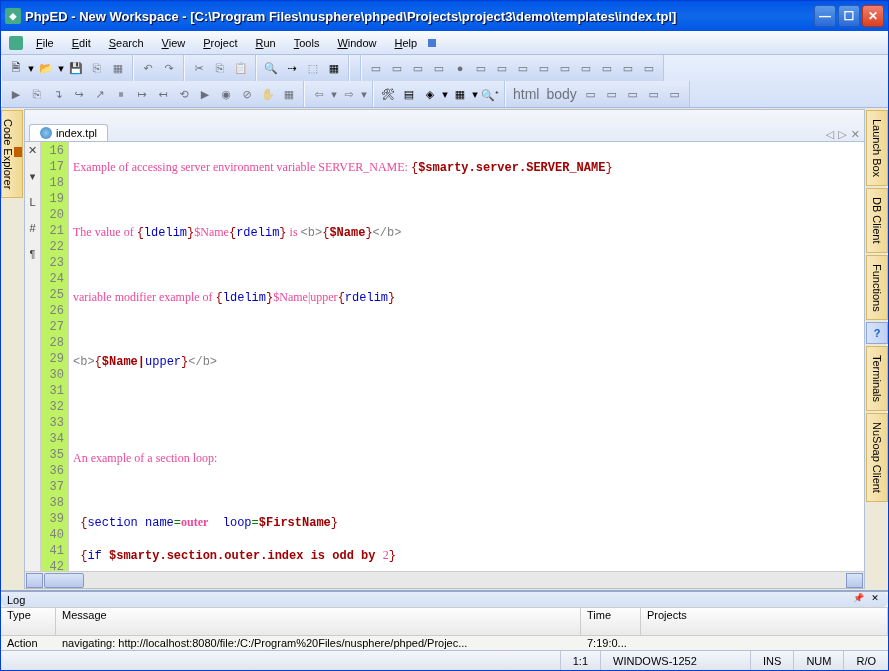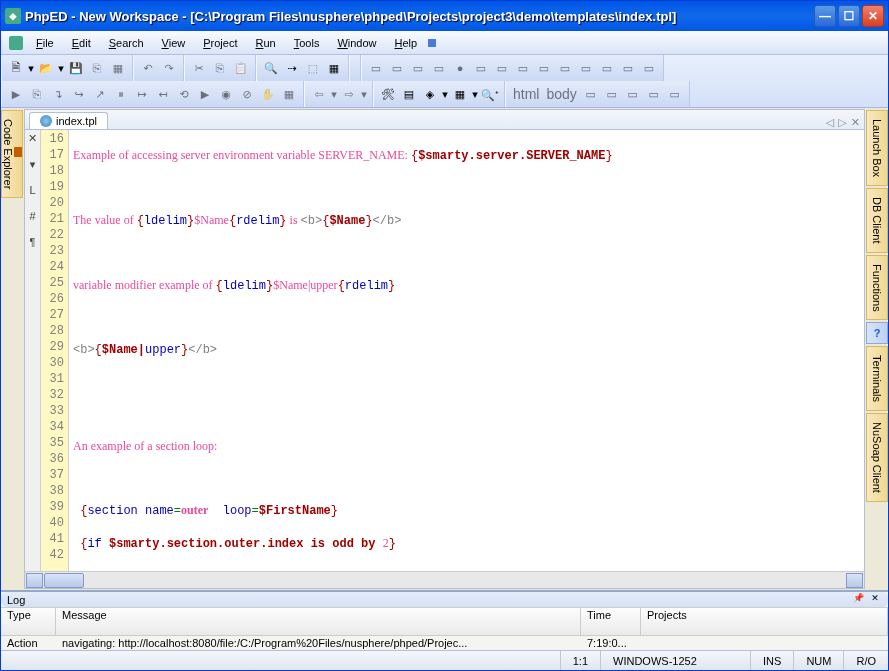--- a/index.html
+++ b/index.html
@@ -20,28 +20,28 @@
 .tbrow { display: flex; height: 26px; align-items: center; }
 .tbgrp { display: flex; align-items: center; gap: 1px; padding: 0 4px; border-right: 1px solid #b8c8e8; border-left: 1px solid #f4f8fc; height: 100%; background: linear-gradient(#e4ecfa, #cad8f4); }
 .tbtn { width: 20px; height: 20px; display: flex; align-items: center; justify-content: center; font-size: 11px; cursor: pointer; border-radius: 2px; }
 .tbtn.dim { opacity: 0.5; }
 .tbtn.wide { width: auto; padding: 0 3px; font-size: 14px; }
 .main-area { flex: 1; display: flex; overflow: hidden; }
 .vtab { width: 22px; background: linear-gradient(90deg, #f8e8c0, #f0d890); border: 1px solid #d8b860; display: flex; flex-direction: column; align-items: center; justify-content: center; writing-mode: vertical-rl; font-size: 11px; padding: 8px 0; cursor: pointer; }
 .vtab.blue { background: linear-gradient(90deg, #d8e4f8, #c0d0f0); border-color: #90a8d8; }
 .vtab-stack { display: flex; flex-direction: column; gap: 2px; padding: 2px 0; }
 .editor-wrap { flex: 1; display: flex; flex-direction: column; background: #fff; border: 1px solid #b0c0d8; margin: 1px; overflow: hidden; }
-.tabbar { height: 20px; background: linear-gradient(#f4f6fa, #e4ecf8); display: flex; align-items: flex-end; border-bottom: 1px solid #b0c0d8; padding: 0 4px; }
+.tabbar { height: 32px; background: linear-gradient(#f4f6fa, #e4ecf8); display: flex; align-items: flex-end; border-bottom: 1px solid #b0c0d8; padding: 0 4px; }
 .filetab { background: #fff; border: 1px solid #b0c0d8; border-bottom: none; border-top-left-radius: 3px; border-top-right-radius: 3px; padding: 2px 10px; display: flex; align-items: center; gap: 4px; font-size: 11px; }
 .filetab .fi { width: 12px; height: 12px; background: radial-gradient(#8ac8f0,#4080c0); border-radius: 50%; }
 .tabbar .nav { margin-left: auto; display: flex; gap: 4px; color: #888; }
 .editpane { flex: 1; display: flex; overflow: hidden; }
 .marks { width: 16px; background: #f0f0f0; border-right: 1px solid #d0d0d0; display: flex; flex-direction: column; align-items: center; padding-top: 2px; gap: 14px; }
 .mk { width: 12px; height: 12px; font-size: 11px; text-align: center; cursor: pointer; color: #444; }
-.gutter { width: 28px; background: #fef9c3; border-right: 1px solid #d0d0d0; font: 12px 'Courier New', monospace; color: #808080; text-align: right; padding-right: 4px; line-height: 16px; padding-top: 1px; }
+.gutter { width: 28px; background: #bef264; border-right: 1px solid #d0d0d0; font: 12px 'Courier New', monospace; color: #808080; text-align: right; padding-right: 4px; line-height: 16px; padding-top: 1px; }
 .code { flex: 1; background: #fff; font: 12px 'Courier New', monospace; line-height: 16px; padding: 1px 4px; white-space: pre; overflow: hidden; }
 .code .kw { color: #0000c0; }
 .code .br { color: #a00000; }
 .code .vr { color: #a00000; font-weight: bold; }
 .code .gr { color: #008000; }
 .code .tg { color: #808080; }
 .code .bk { color: #ec4899; font-family: Liberation Serif, serif; }
 .scroll-h { height: 17px; background: #e8e8e8; border-top: 1px solid #ccc; display: flex; align-items: center; }
 .sh-btn { width: 17px; height: 15px; background: linear-gradient(#d8e4f8,#b8c8e8); border: 1px solid #8898c8; margin: 0 1px; }
 .sh-thumb { width: 40px; height: 15px; background: linear-gradient(#d8e4f8,#b8c8e8); border: 1px solid #8898c8; border-radius: 2px; }

